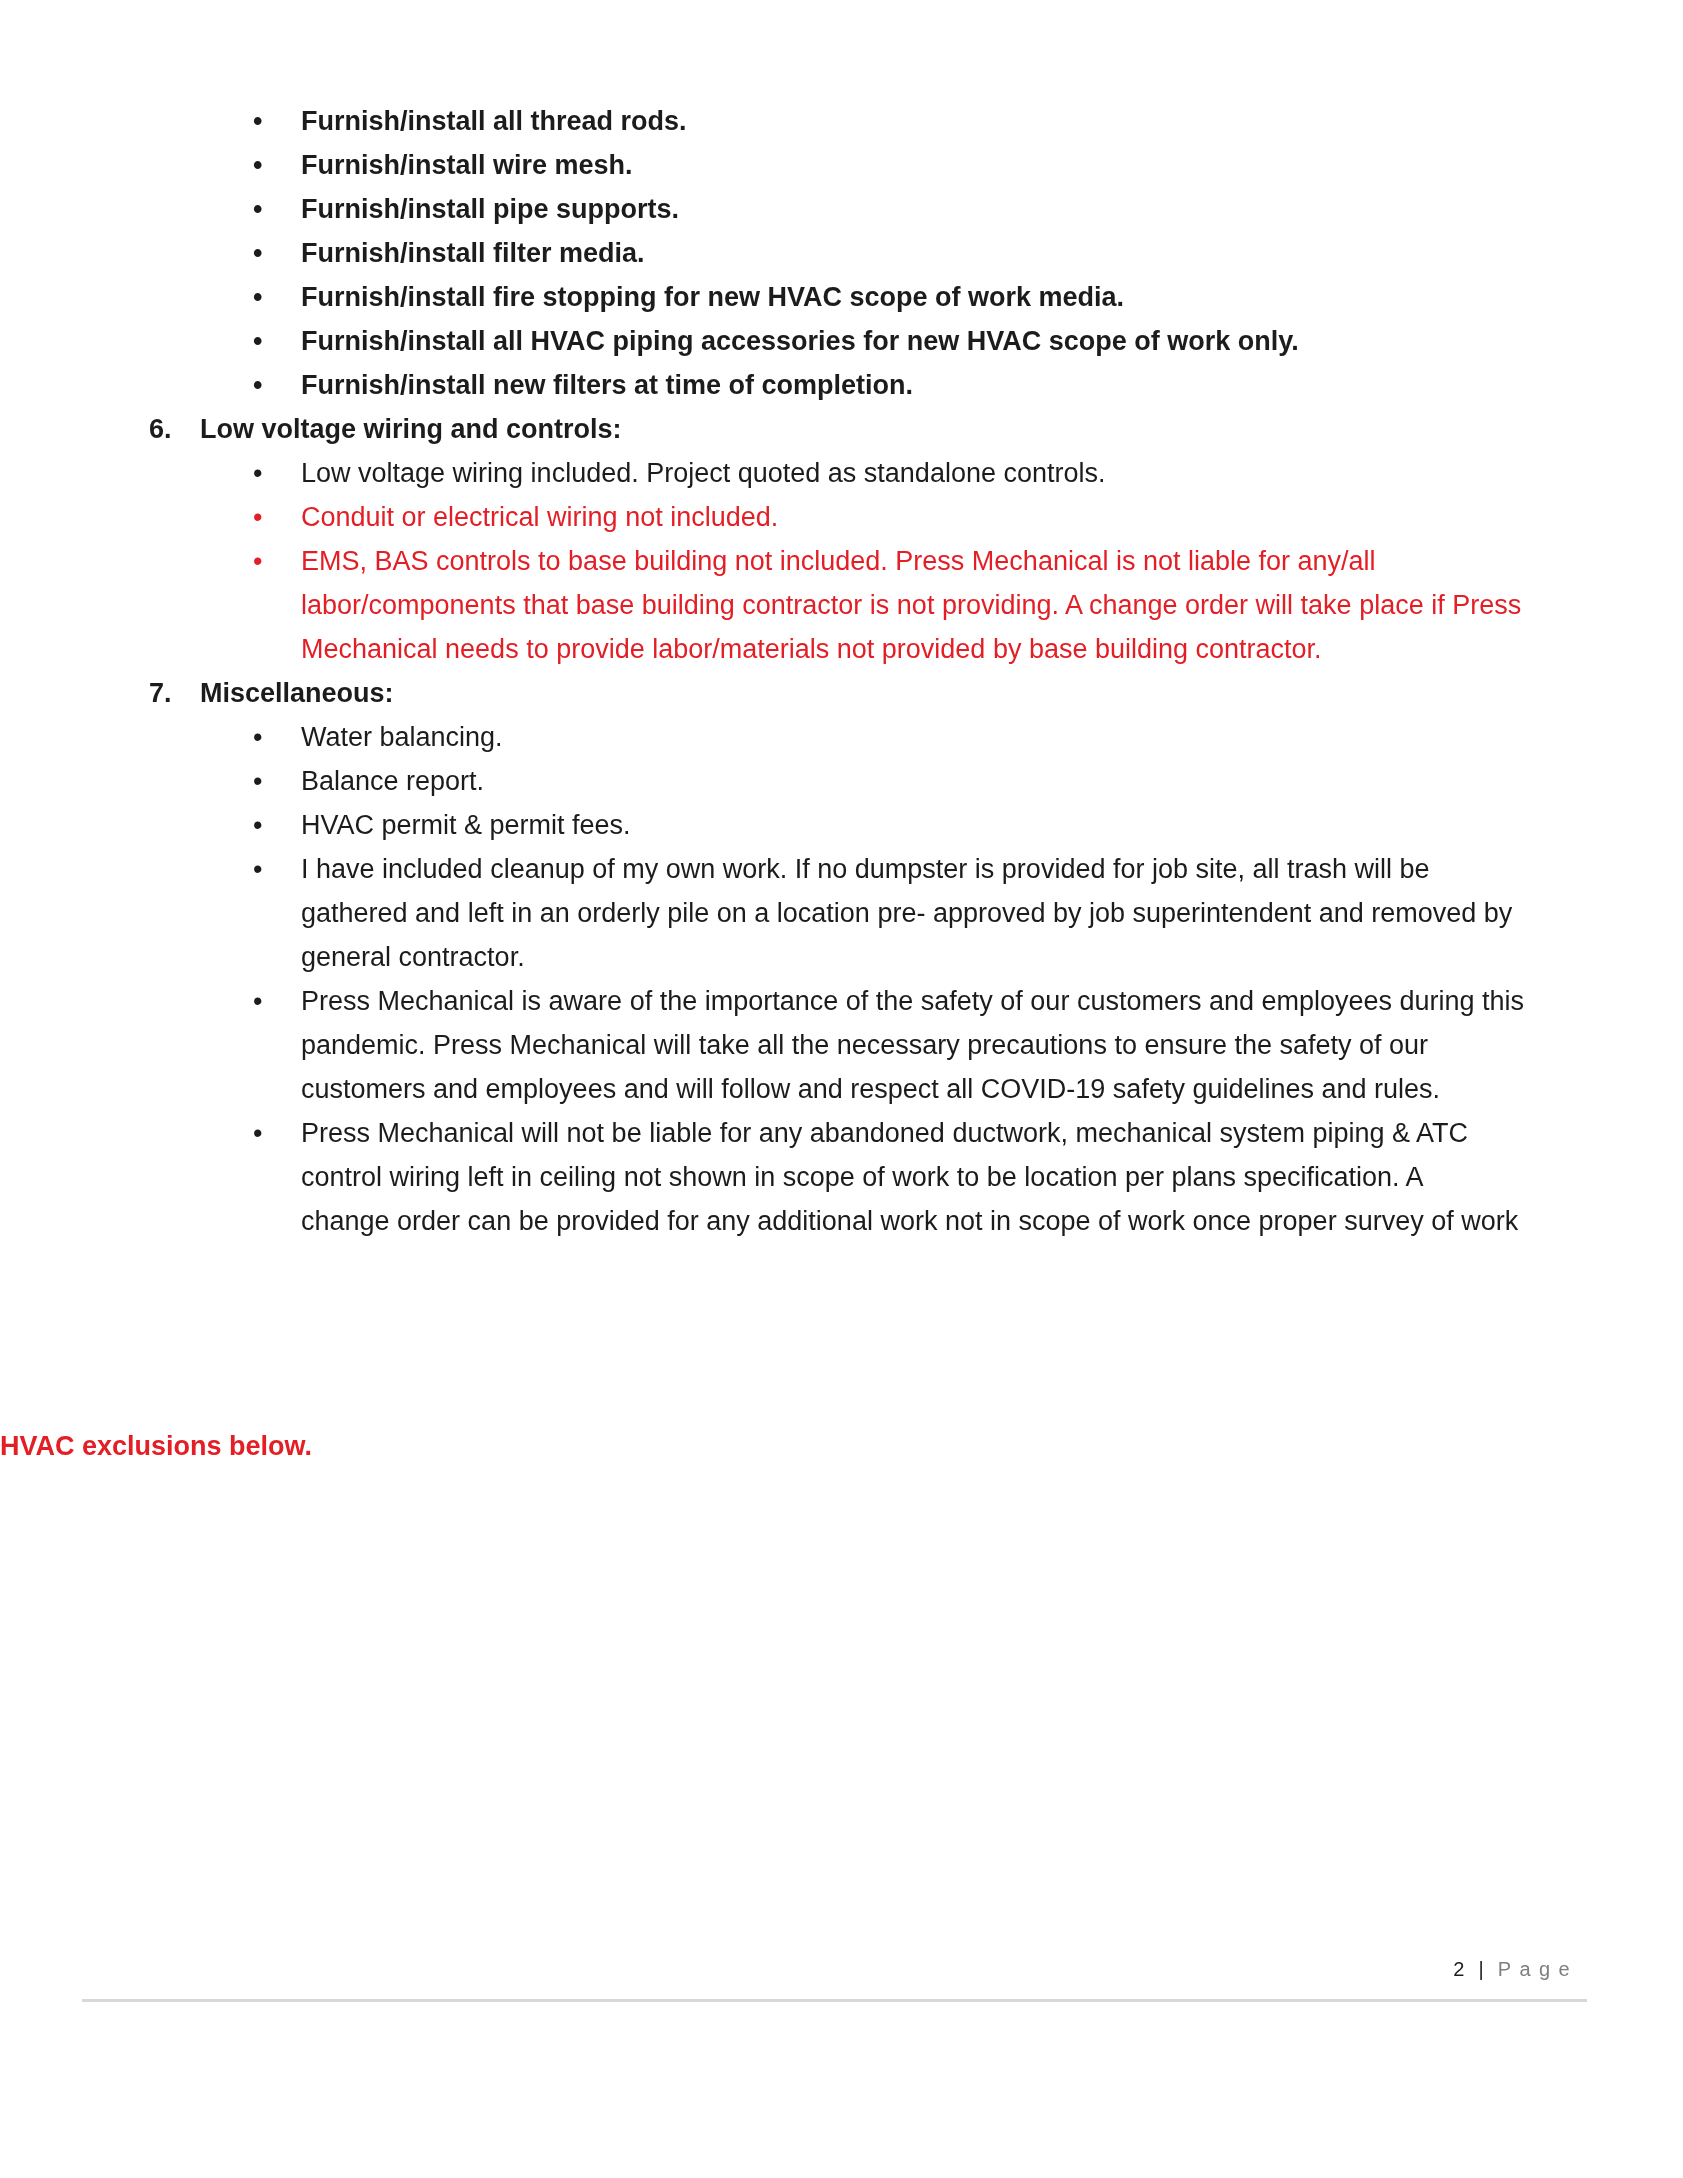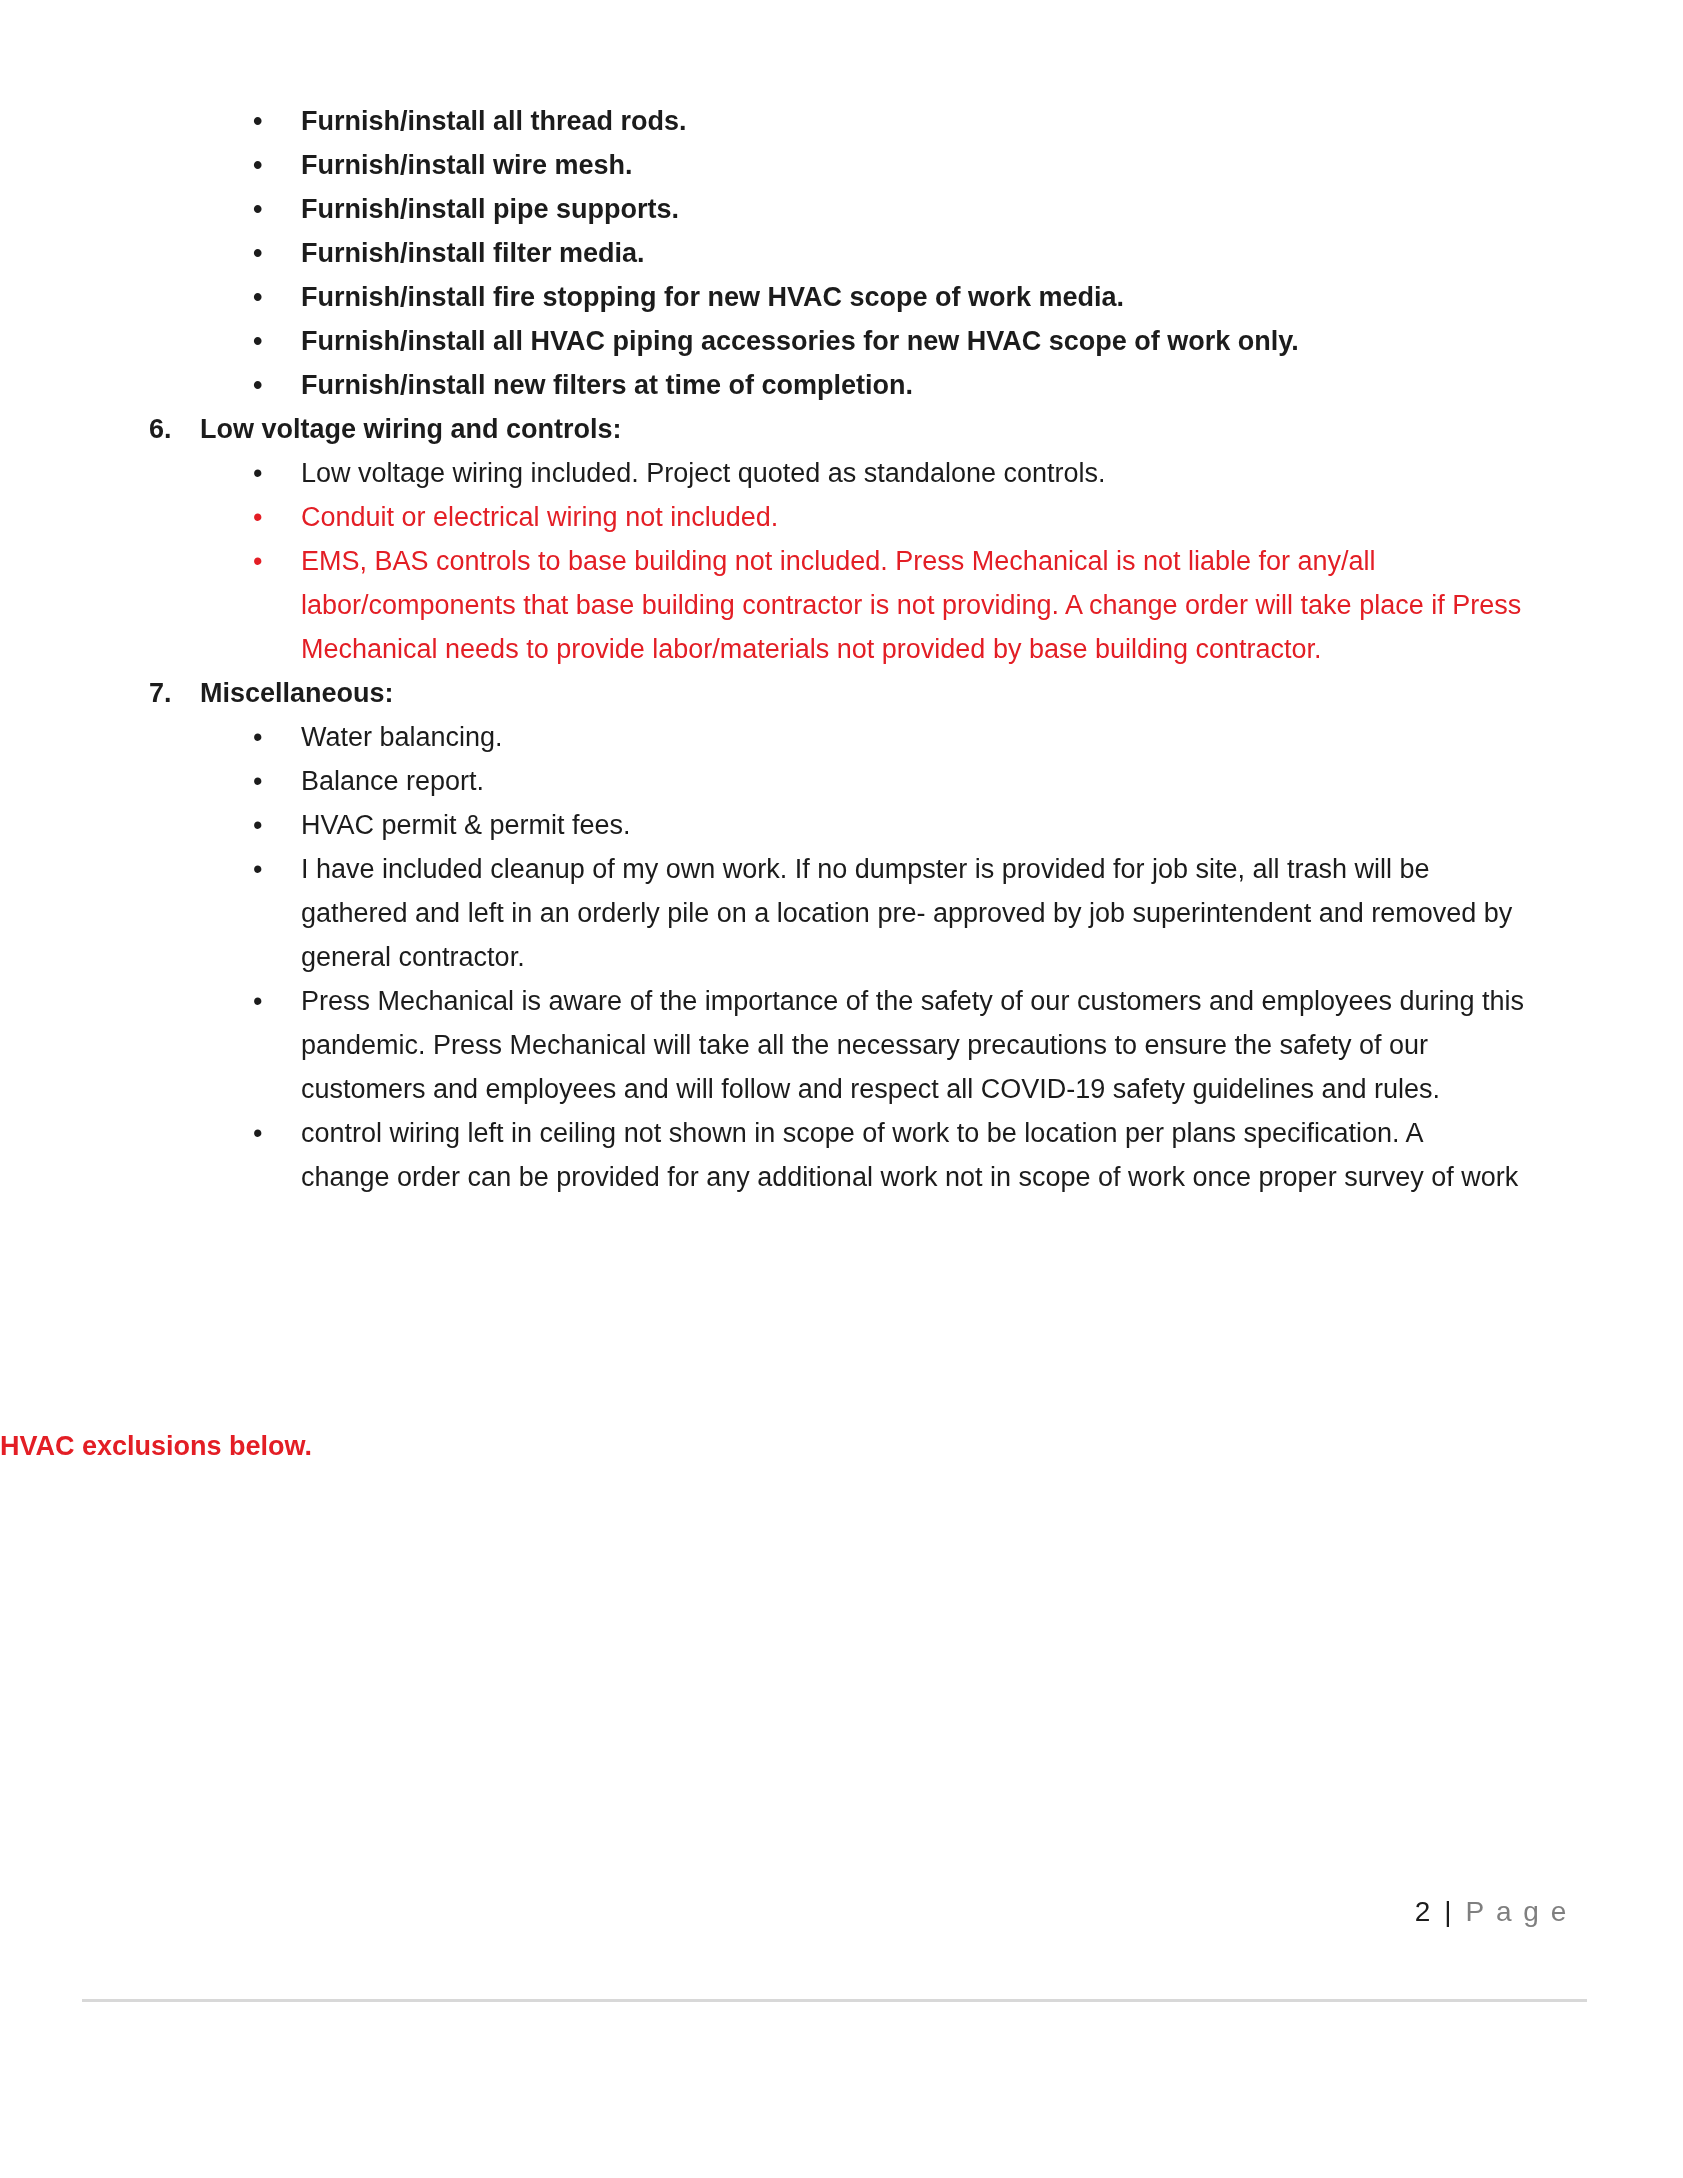--- a/index.html
+++ b/index.html
@@ -47,24 +47,24 @@
   .footer-rule{
     position:absolute;
     top:1999px;
     left:82px;
     width:1505px;
     height:3px;
     background:var(--rule);
   }
   .footer-text{
     position:absolute;
-    top:1892px;
+    top:1949px;
     right:105px;
     line-height:40px;
-    font-size:28px;
+    font-size:20px;
     color:var(--text);
   }
   .footer-text .sep{margin:0 14px;color:var(--text);}
   .footer-text .pg{color:var(--footer-gray);letter-spacing:0.42em;}
 </style>
 </head>
 <body>
 
 <div class="page">
 
@@ -173,20 +173,21 @@
     <span class="marker">•</span>
     <span class="text">
           <div class="tline">Press Mechanical is aware of the importance of the safety of our customers and employees during this</div>
           <div class="tline">pandemic. Press Mechanical will take all the necessary precautions to ensure the safety of our</div>
           <div class="tline">customers and employees and will follow and respect all COVID-19 safety guidelines and rules.</div>
         </span>
   </div>
       <div class="line bullet">
     <span class="marker">•</span>
     <span class="text">
+          <div class="tline">Press Mechanical will not be liable for any abandoned ductwork, mechanical system piping &amp; ATC</div>
           <div class="tline">control wiring left in ceiling not shown in scope of work to be location per plans specification. A</div>
           <div class="tline">change order can be provided for any additional work not in scope of work once proper survey of work</div>
         </span>
   </div>
     </div>
 
   <div class="center-note">HVAC exclusions below.</div>
 
   <div class="footer-rule"></div>
 

